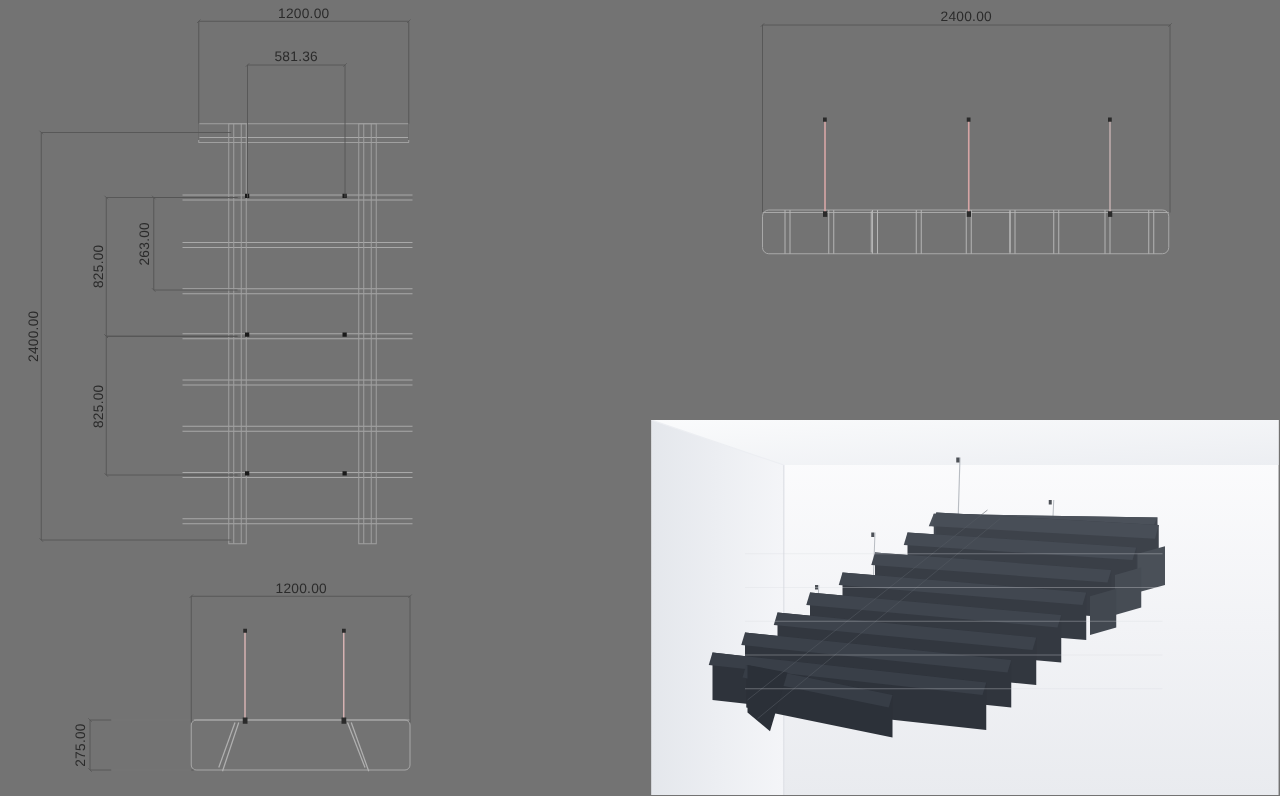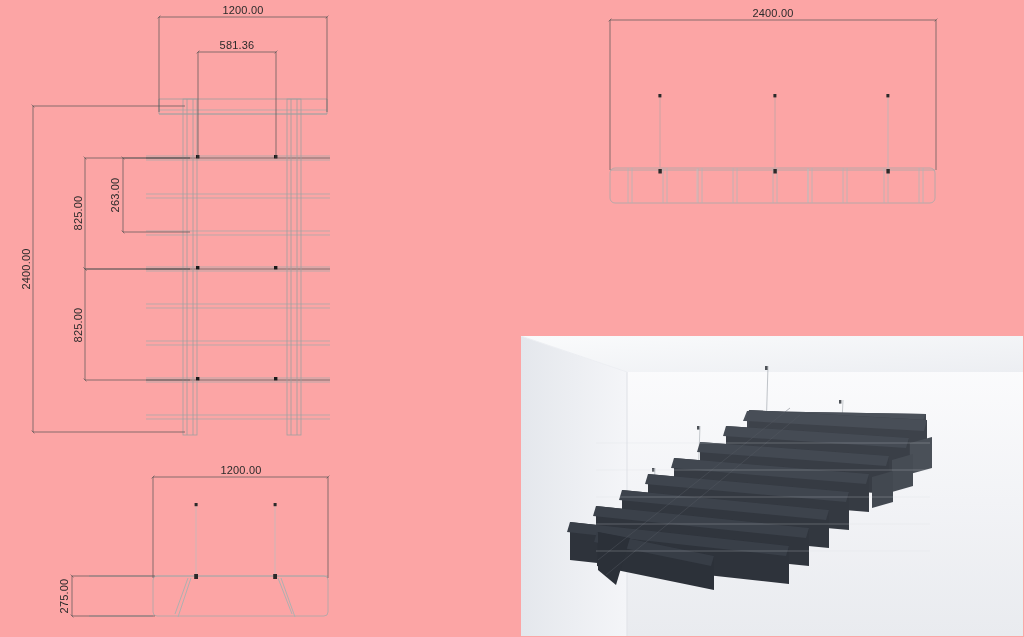--- a/index.html
+++ b/index.html
@@ -13,21 +13,21 @@
     height: 637px;
     position: relative;
     overflow: hidden;
     font-family: "Liberation Sans", sans-serif;
   }
   #sheet {
     position: absolute;
     left: 0; top: 0;
     width: 1024px;
     height: 637px;
-    background: #fca5a5;
+    background: #737373;
   }
   svg.drawing {
     position: absolute;
     left: 0; top: 0;
     width: 1024px;
     height: 637px;
     display: block;
   }
   .dimtext {
     font-family: "Liberation Sans", sans-serif;

